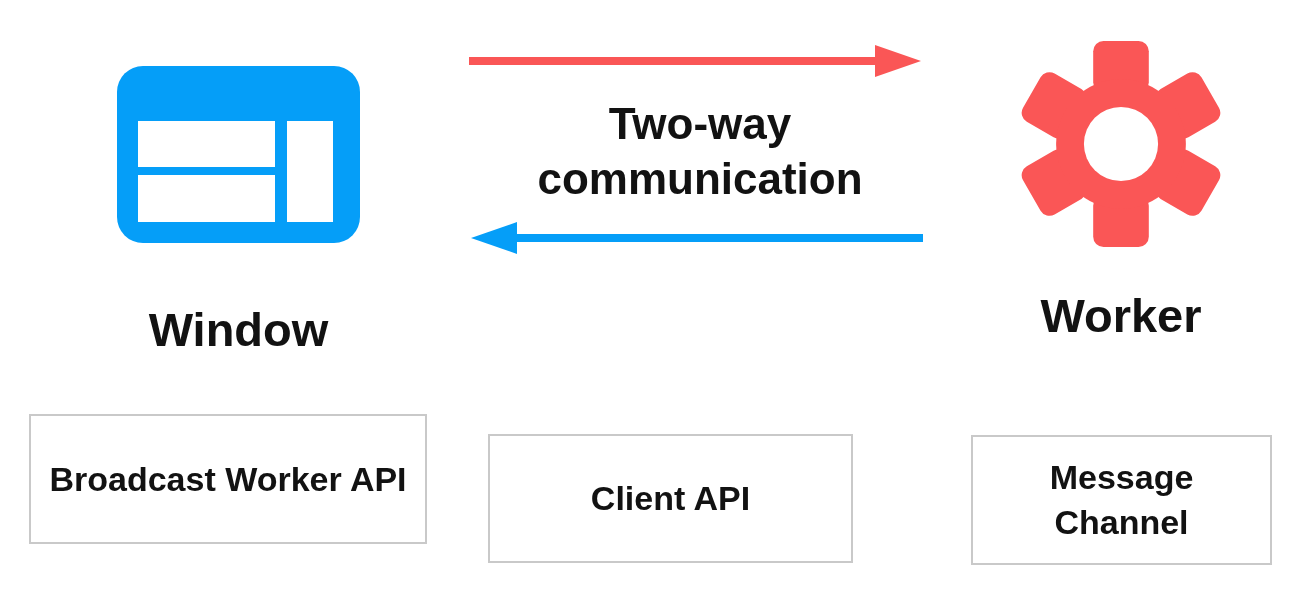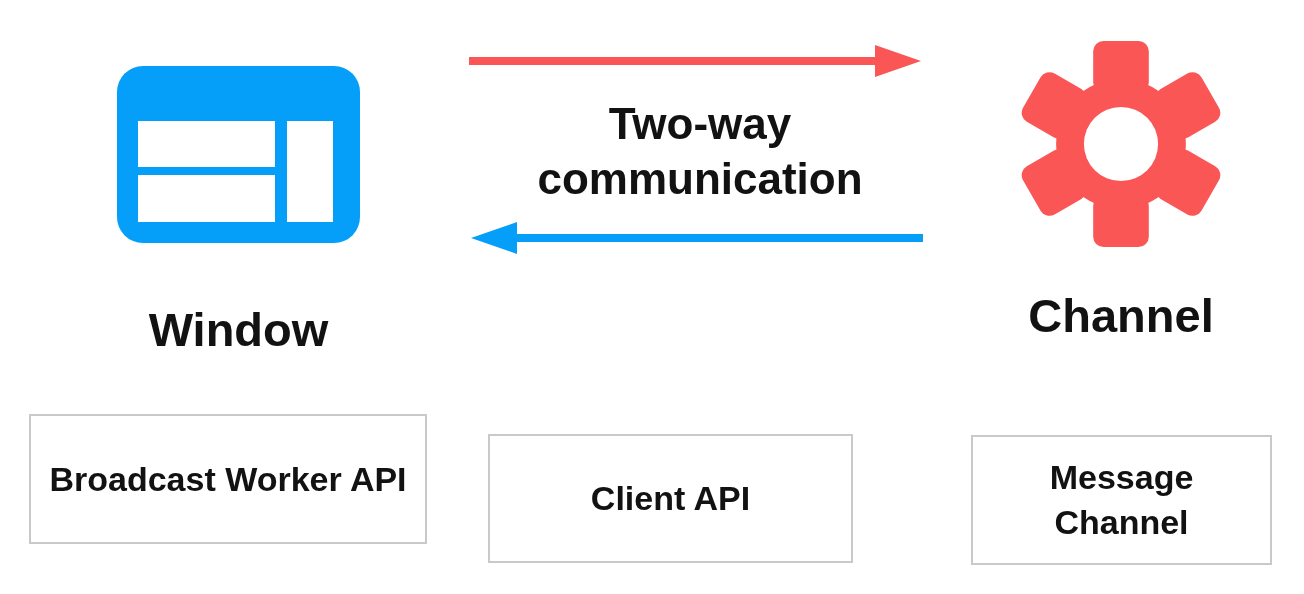--- a/index.html
+++ b/index.html
@@ -101,21 +101,21 @@
 
   <svg class="abs arrow-left-svg" viewBox="0 0 454 36" xmlns="http://www.w3.org/2000/svg" aria-hidden="true">
     <rect x="44" y="14" width="410" height="8" class="fill-blue"></rect>
     <polygon points="48,2 2,18 48,34" class="fill-blue"></polygon>
   </svg>
 
   <div class="abs comm-label">Two-way communication</div>
 
   <div class="abs node-label window-label">Window</div>
 
-  <div class="abs node-label worker-label">Channel</div>
+  <div class="abs node-label worker-label">Worker</div>
 
   <div class="abs api-box api-box-1">
     <span class="box-label">Broadcast Worker API</span>
   </div>
 
   <div class="abs api-box api-box-2">
     <span class="box-label">Client API</span>
   </div>
 
   <div class="abs api-box api-box-3">

